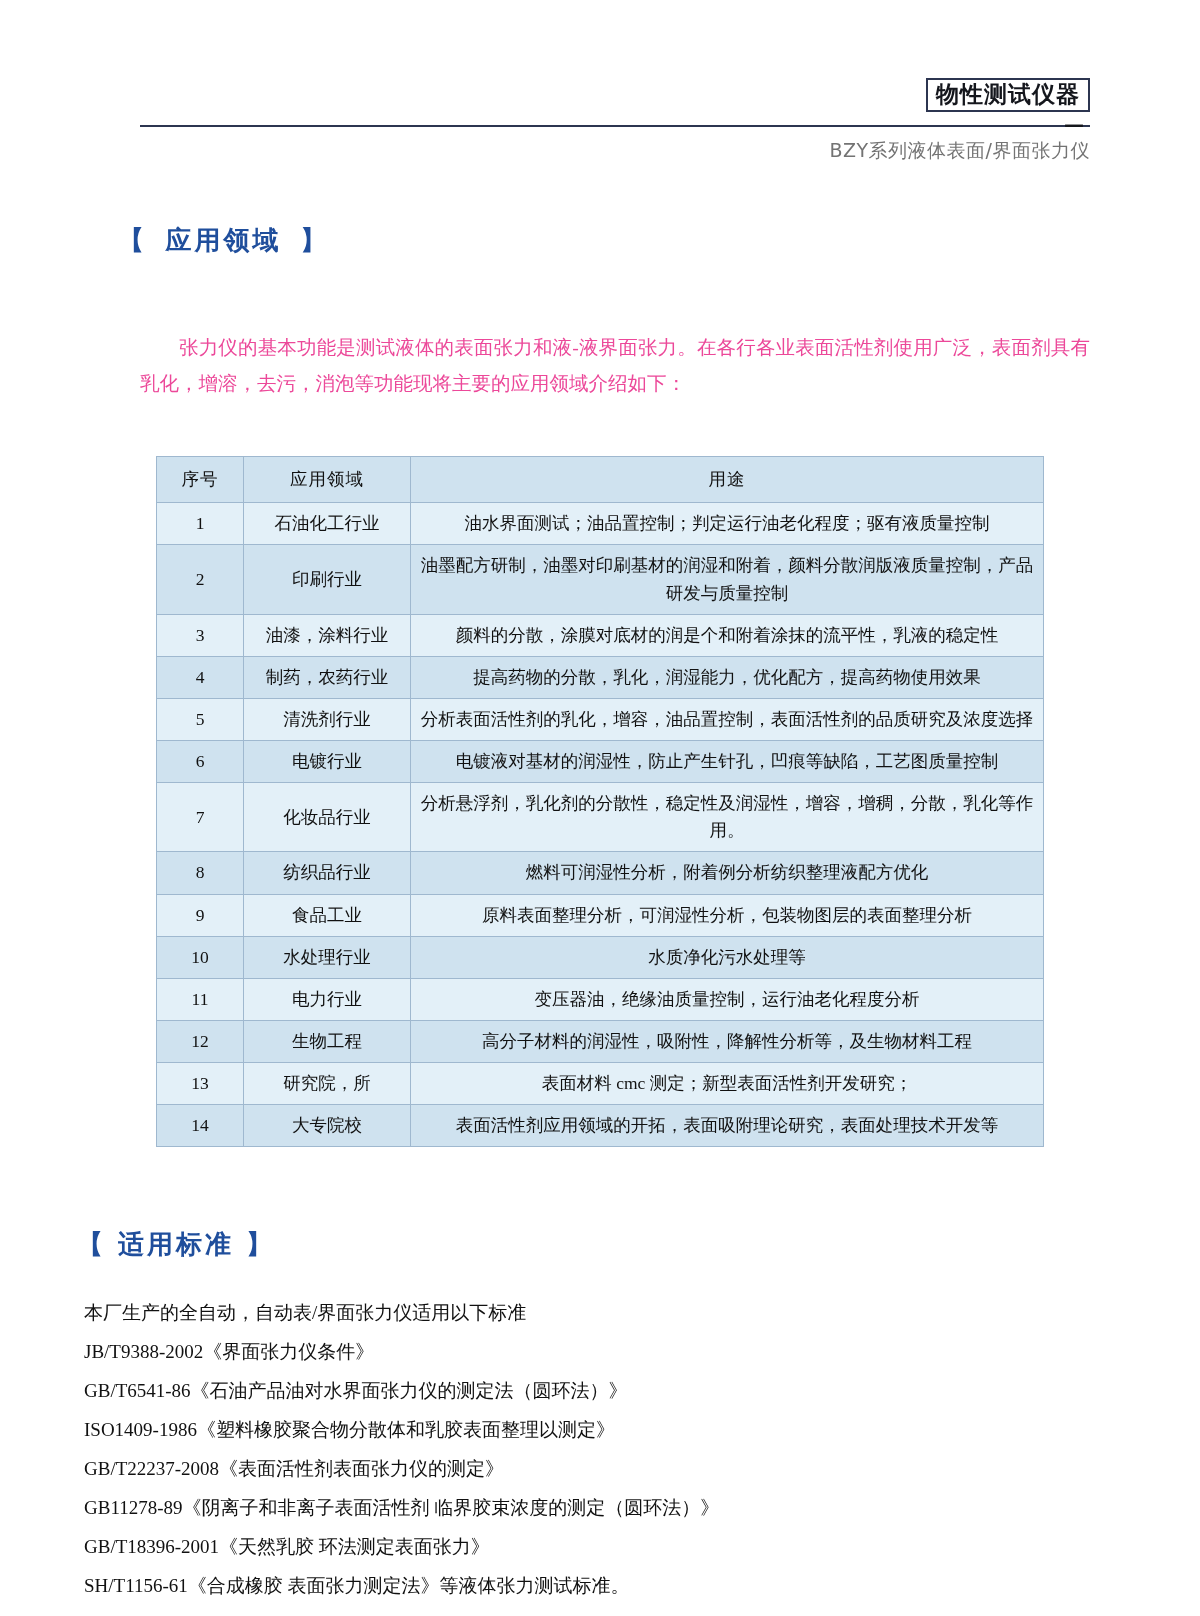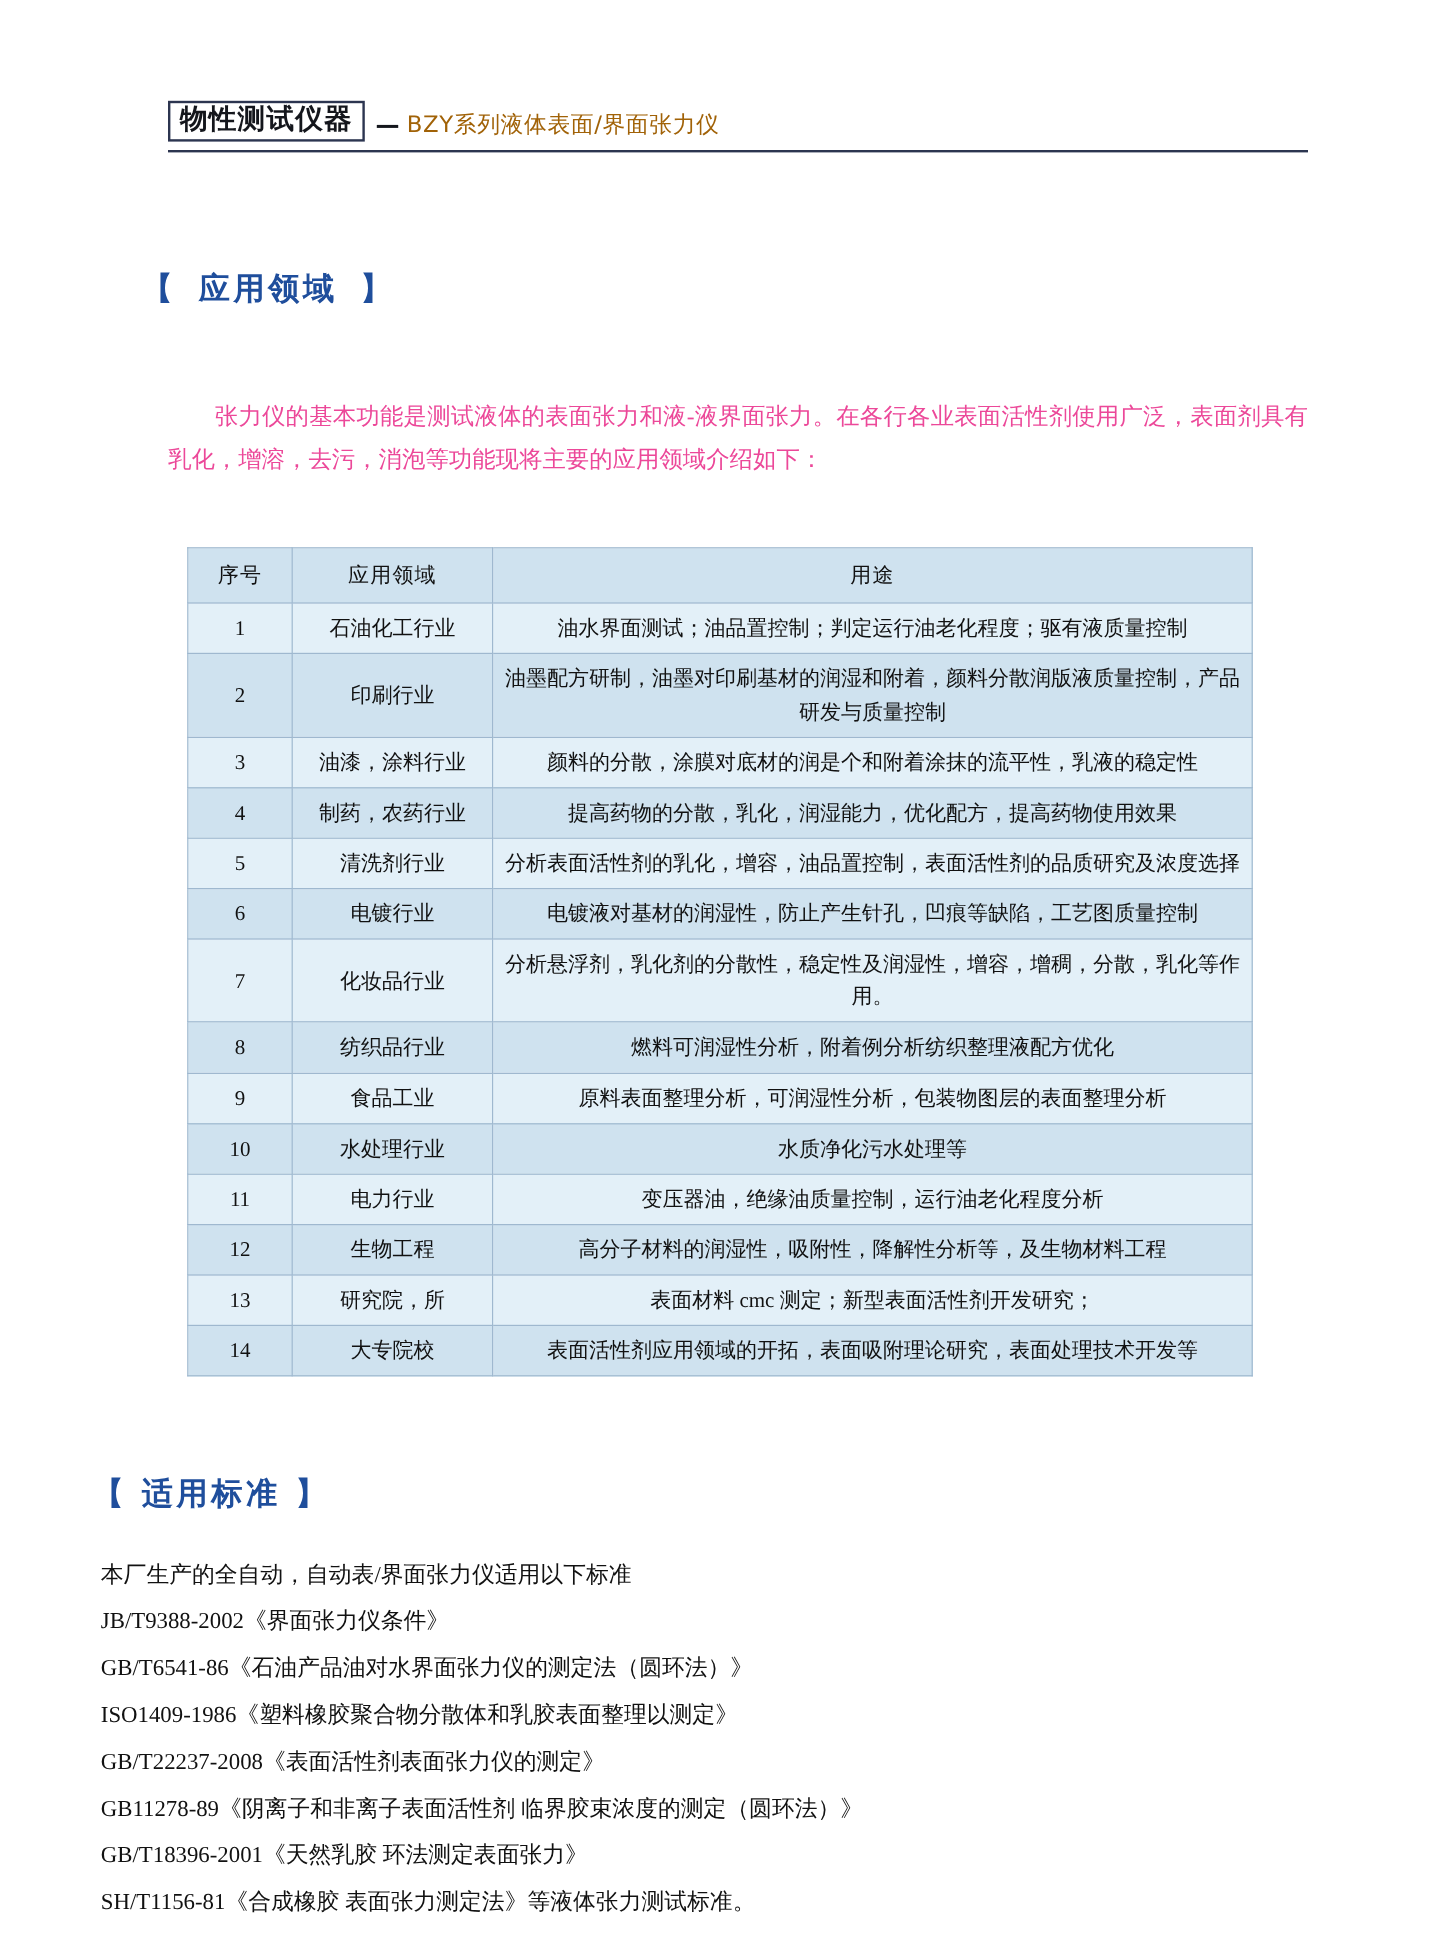--- a/index.html
+++ b/index.html
@@ -23,20 +23,21 @@
   }
 
   
   .header {
     margin: 78px 110px 0 140px;
     border-bottom: 2px solid #2c3550;
     padding-bottom: 7px;
     display: flex;
     align-items: flex-end;
     height: 40px;
+    flex-direction: column;
   }
   .header-box {
     border: 2px solid #2c3550;
     padding: 3px 8px 4px 8px;
     font-family: "DejaVu Sans", "Liberation Sans", sans-serif;
     font-weight: bold;
     font-size: 23px;
     letter-spacing: 1px;
     color: #14161c;
     line-height: 1;
@@ -45,21 +46,21 @@
     font-family: "DejaVu Sans", "Liberation Sans", sans-serif;
     font-weight: bold;
     font-size: 20px;
     margin: 0 6px 2px 9px;
     color: #14161c;
   }
   .header-sub {
     font-family: "DejaVu Sans", "Liberation Sans", sans-serif;
     font-size: 19px;
     letter-spacing: 0.5px;
-    color: #a16207;
+    color: #737373;
     padding-bottom: 1px;
   }
 
   
   .section-title {
     color: #1f4e9c;
     font-family: "DejaVu Sans", "Liberation Sans", sans-serif;
     font-weight: bold;
     font-size: 26px;
     letter-spacing: 3px;
@@ -228,16 +229,16 @@
   <h2 class="section-title standards">【 适用标准 】</h2>
 
   <div class="standards-list" id="standards-list">
       <div>本厂生产的全自动，自动表/界面张力仪适用以下标准</div>
       <div>JB/T9388-2002《界面张力仪条件》</div>
       <div>GB/T6541-86《石油产品油对水界面张力仪的测定法（圆环法）》</div>
       <div>ISO1409-1986《塑料橡胶聚合物分散体和乳胶表面整理以测定》</div>
       <div>GB/T22237-2008《表面活性剂表面张力仪的测定》</div>
       <div>GB11278-89《阴离子和非离子表面活性剂 临界胶束浓度的测定（圆环法）》</div>
       <div>GB/T18396-2001《天然乳胶 环法测定表面张力》</div>
-      <div>SH/T1156-81《合成橡胶 表面张力测定法》等液体张力测试标准。</div>
+      <div>SH/T1156-61《合成橡胶 表面张力测定法》等液体张力测试标准。</div>
     </div>
 
 </div>
 
 </body></html>

